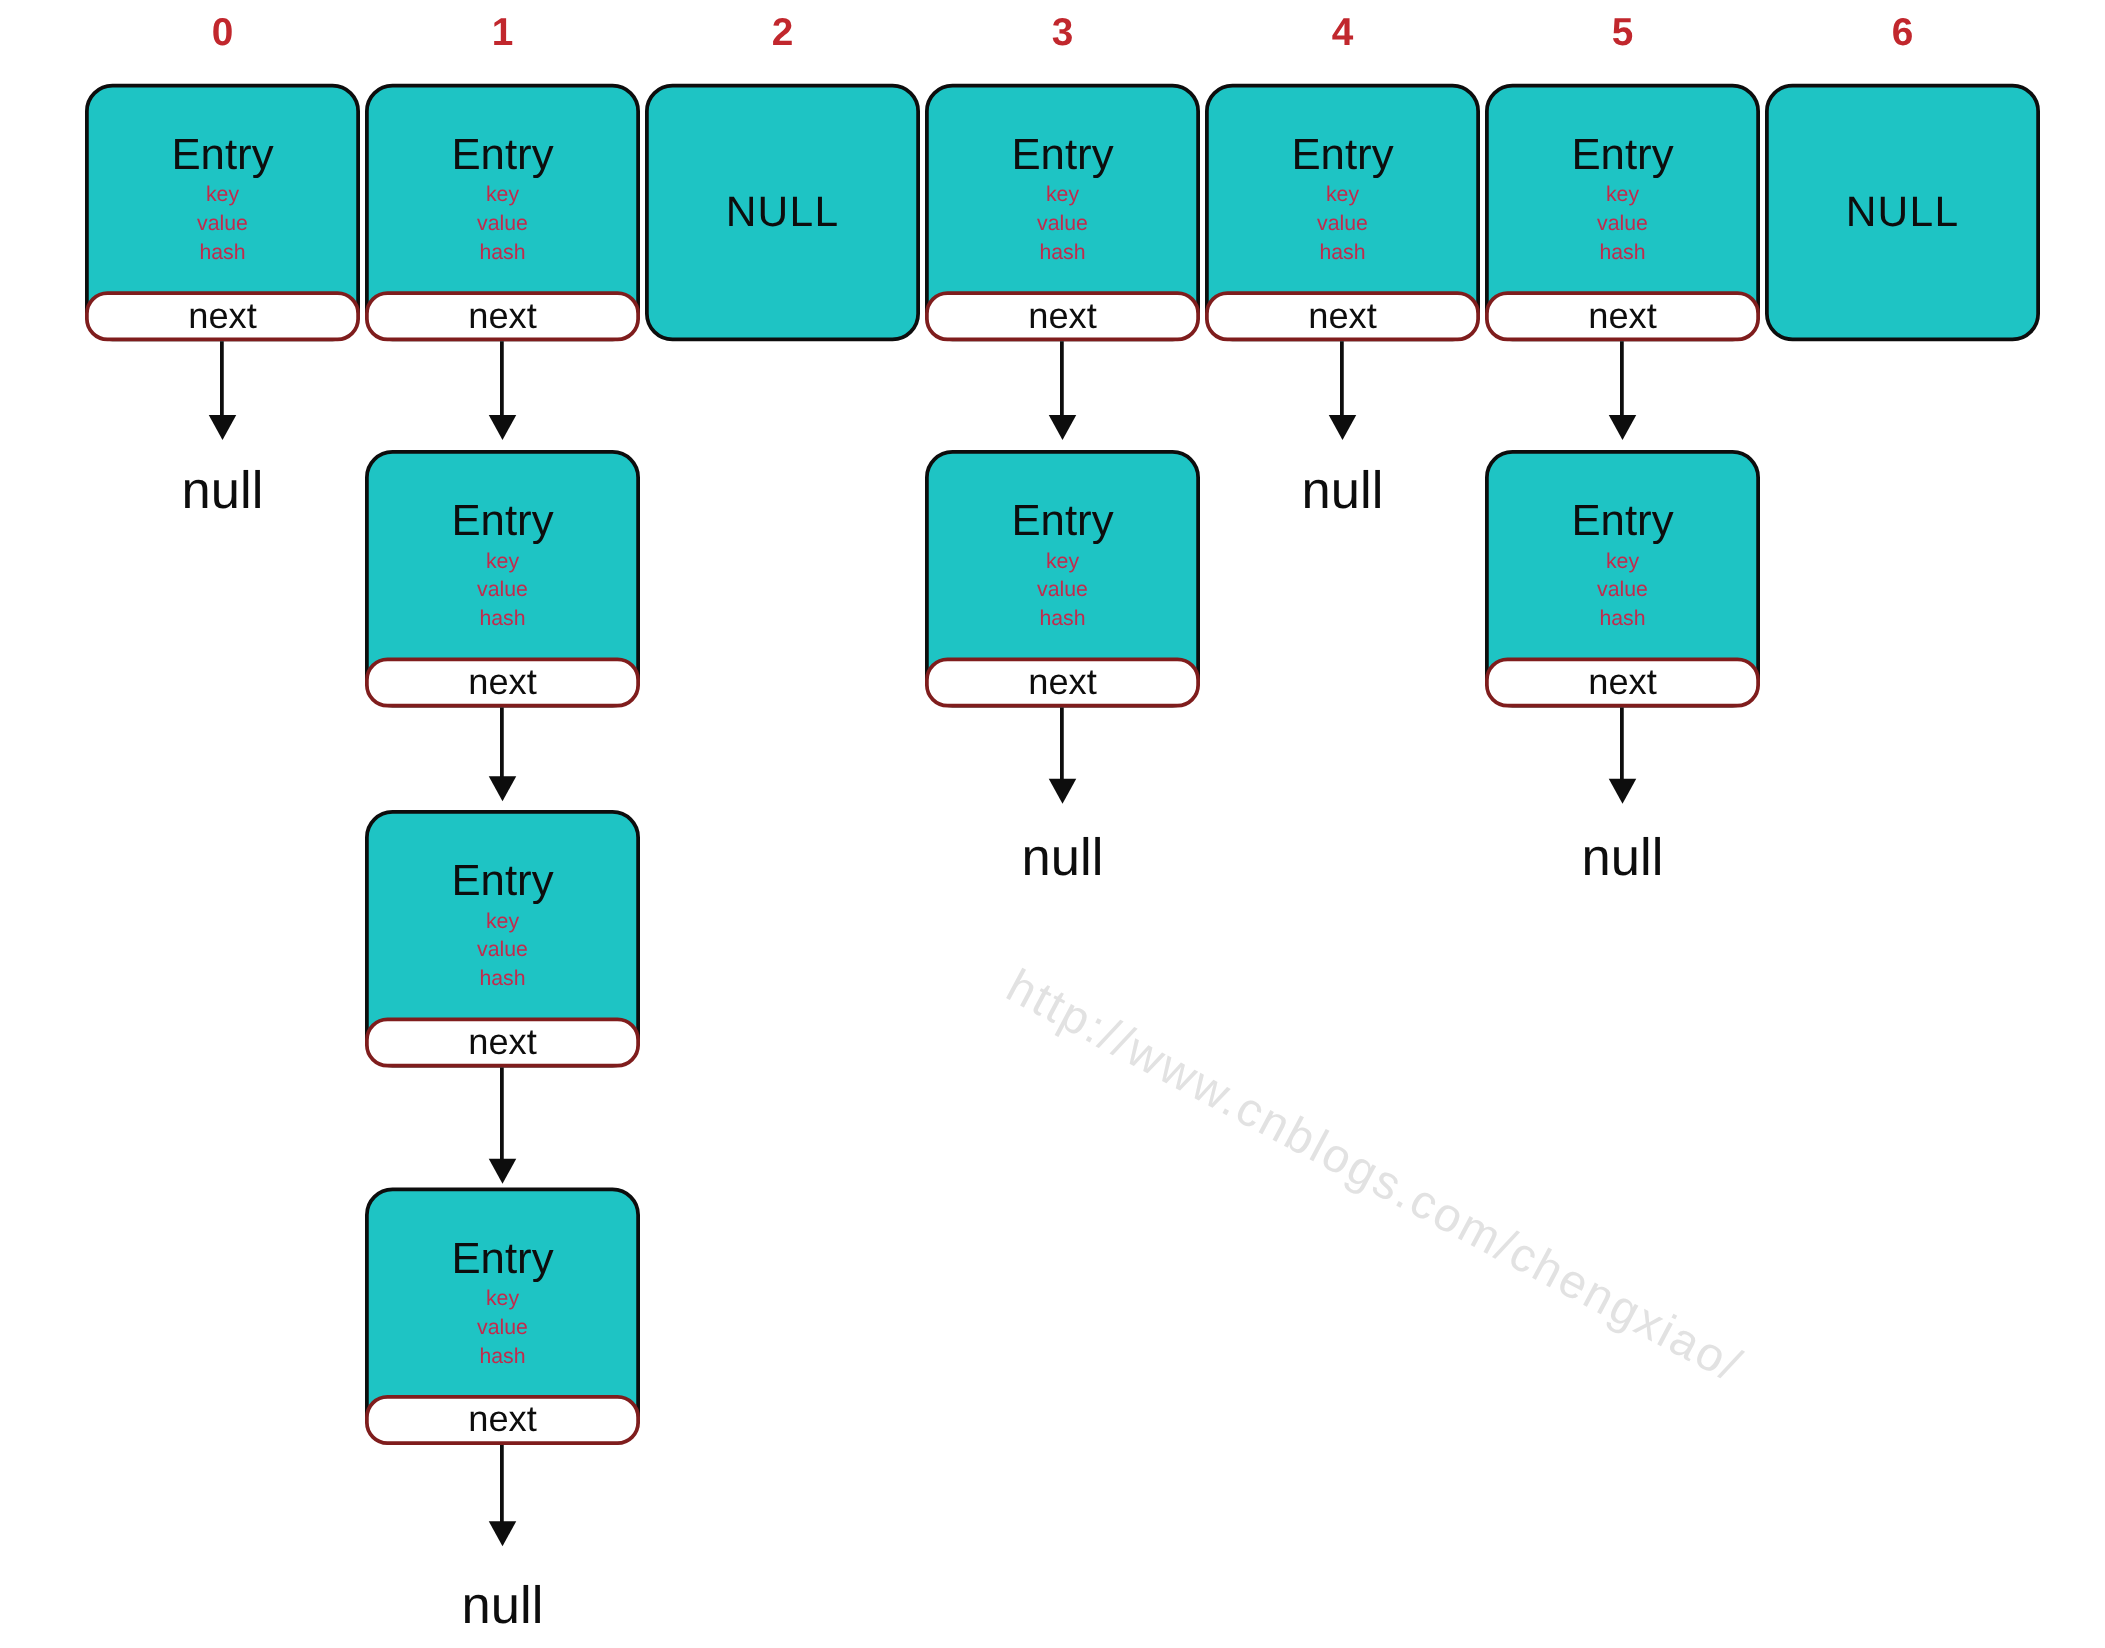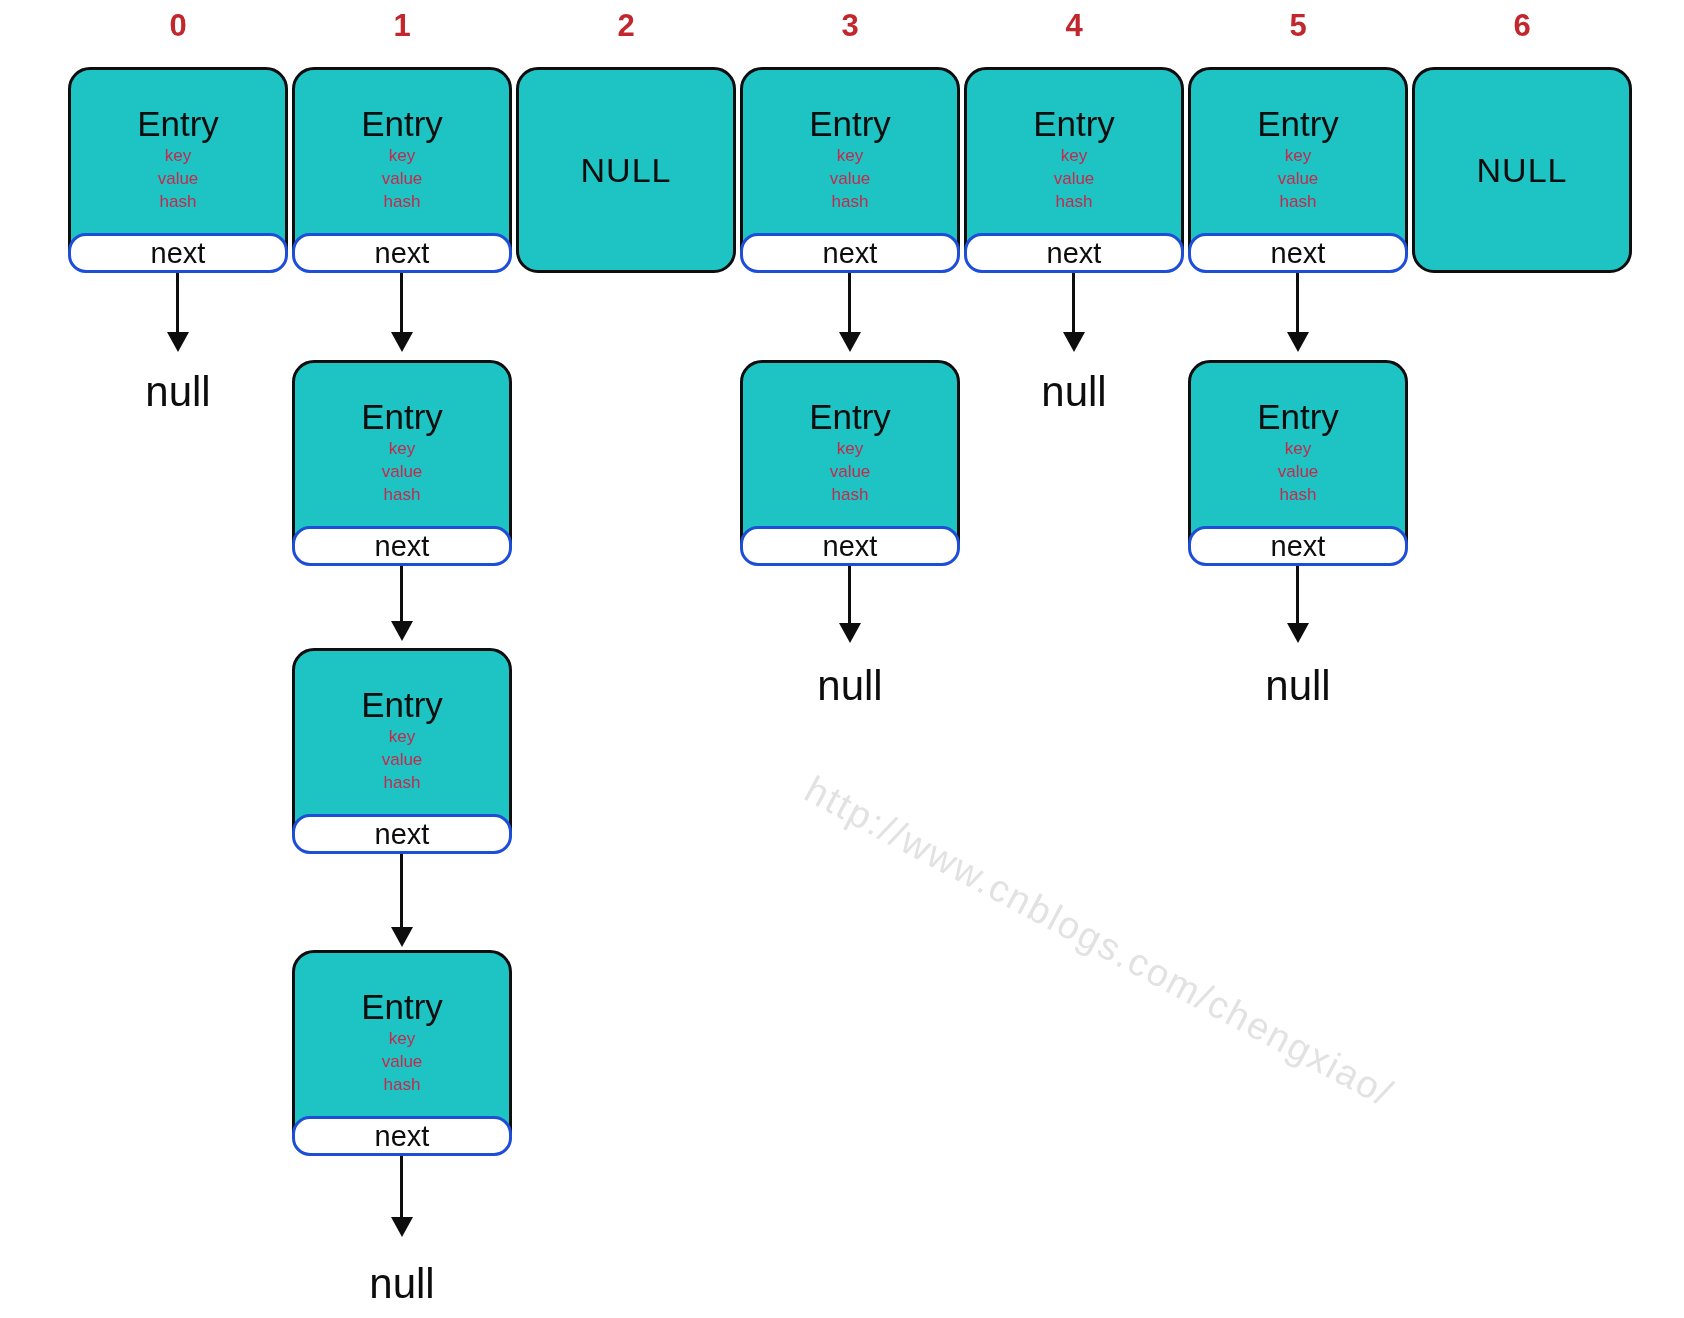--- a/index.html
+++ b/index.html
@@ -17,21 +17,21 @@
   }
   .entry{display:flex;flex-direction:column;align-items:center;justify-content:center;}
   .ebody{
     display:flex;flex-direction:column;align-items:center;justify-content:center;
     padding-bottom:30px;padding-top:6px;
   }
   .etitle{font-size:35px;color:#0d0d0d;line-height:40px;}
   .efield{font-size:17px;line-height:23px;color:#c32a4c;text-align:center;}
   .nextbar{
     position:absolute;left:-3px;right:-3px;bottom:-3px;height:40px;
-    background:#ffffff;border:3px solid #1d4ed8;border-radius:18px;
+    background:#ffffff;border:3px solid #7f1d1d;border-radius:18px;
     box-sizing:border-box;display:flex;align-items:center;justify-content:center;
     font-size:29px;color:#0d0d0d;
   }
   .null-box{
     display:flex;align-items:center;justify-content:center;
     font-size:34px;color:#0d0d0d;letter-spacing:1px;
   }
   .arrow{position:absolute;width:3px;background:#0d0d0d;}
   .arrow::after{
     content:"";position:absolute;left:50%;transform:translateX(-50%);

